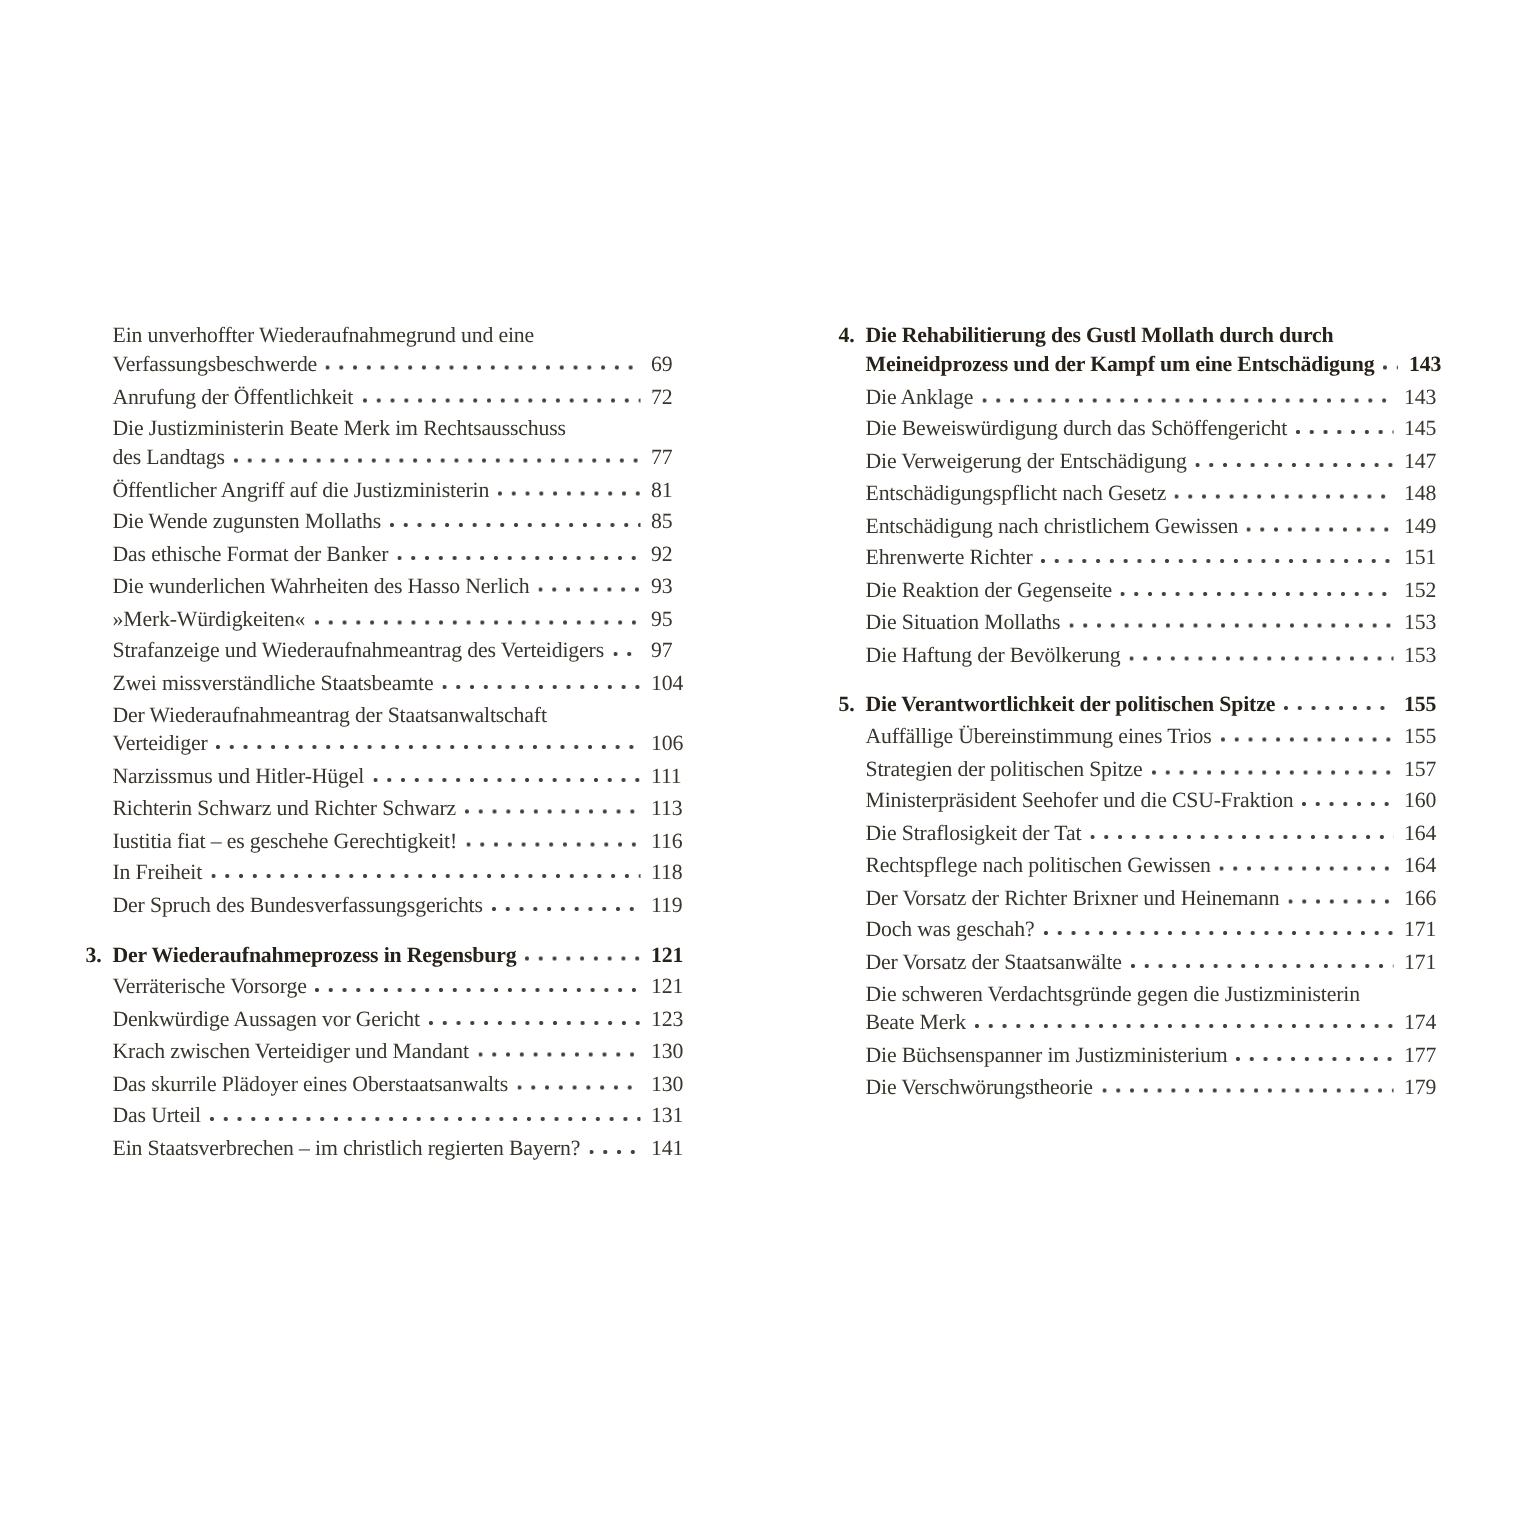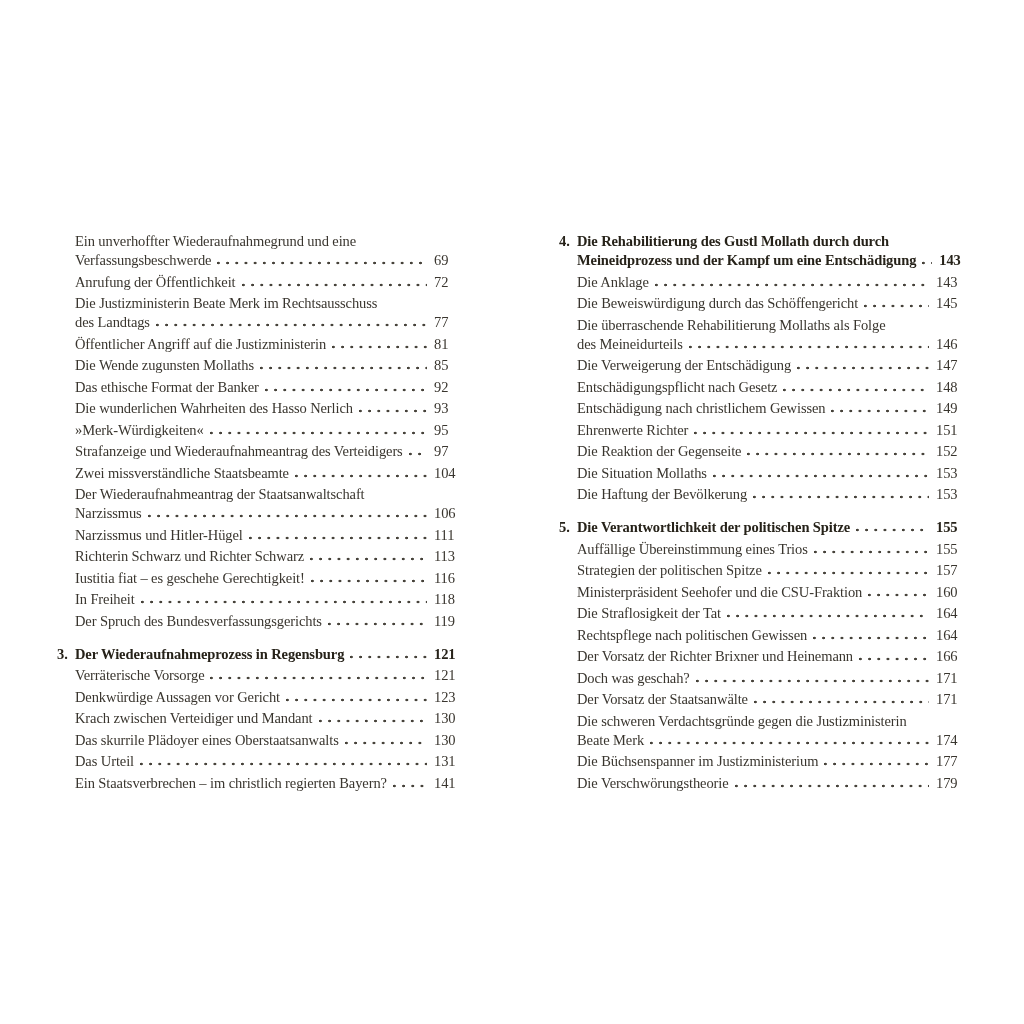--- a/index.html
+++ b/index.html
@@ -12,21 +12,21 @@
     font-family: "Liberation Serif", "DejaVu Serif", serif;
   }
   .page {
     position: relative;
     width: 1024px;
     height: 1024px;
     background: #ffffff;
   }
   .toc-column {
     position: absolute;
-    top: 232px;
+    top: 215px;
     width: 404px;
     color: #39352e;
   }
   #col-left  { left: 57px; }
   #col-right { left: 559px; }
 
   .entry {
     position: relative;
     margin: 0 0 2.5px 18px;
     font-size: 14.5px;
@@ -150,21 +150,21 @@
           <span class="label">Zwei missverständliche Staatsbeamte</span>
           <span class="dots"></span>
           <span class="pagenum">104</span>
         </div>
       </div>
       <div class="entry">
         <div class="line">
           <span class="label">Der Wiederaufnahmeantrag der Staatsanwaltschaft</span>
         </div>
         <div class="line">
-          <span class="label">Narzissmus</span>
+          <span class="label">Verteidiger</span>
           <span class="dots"></span>
           <span class="pagenum">106</span>
         </div>
       </div>
       <div class="entry">
         <div class="line">
           <span class="label">Narzissmus und Hitler-Hügel</span>
           <span class="dots"></span>
           <span class="pagenum">111</span>
         </div>
@@ -269,30 +269,20 @@
       </div>
       <div class="entry">
         <div class="line">
           <span class="label">Die Beweiswürdigung durch das Schöffengericht</span>
           <span class="dots"></span>
           <span class="pagenum">145</span>
         </div>
       </div>
       <div class="entry">
         <div class="line">
-          <span class="label">Die überraschende Rehabilitierung Mollaths als Folge</span>
-        </div>
-        <div class="line">
-          <span class="label">des Meineidurteils</span>
-          <span class="dots"></span>
-          <span class="pagenum">146</span>
-        </div>
-      </div>
-      <div class="entry">
-        <div class="line">
           <span class="label">Die Verweigerung der Entschädigung</span>
           <span class="dots"></span>
           <span class="pagenum">147</span>
         </div>
       </div>
       <div class="entry">
         <div class="line">
           <span class="label">Entschädigungspflicht nach Gesetz</span>
           <span class="dots"></span>
           <span class="pagenum">148</span>

